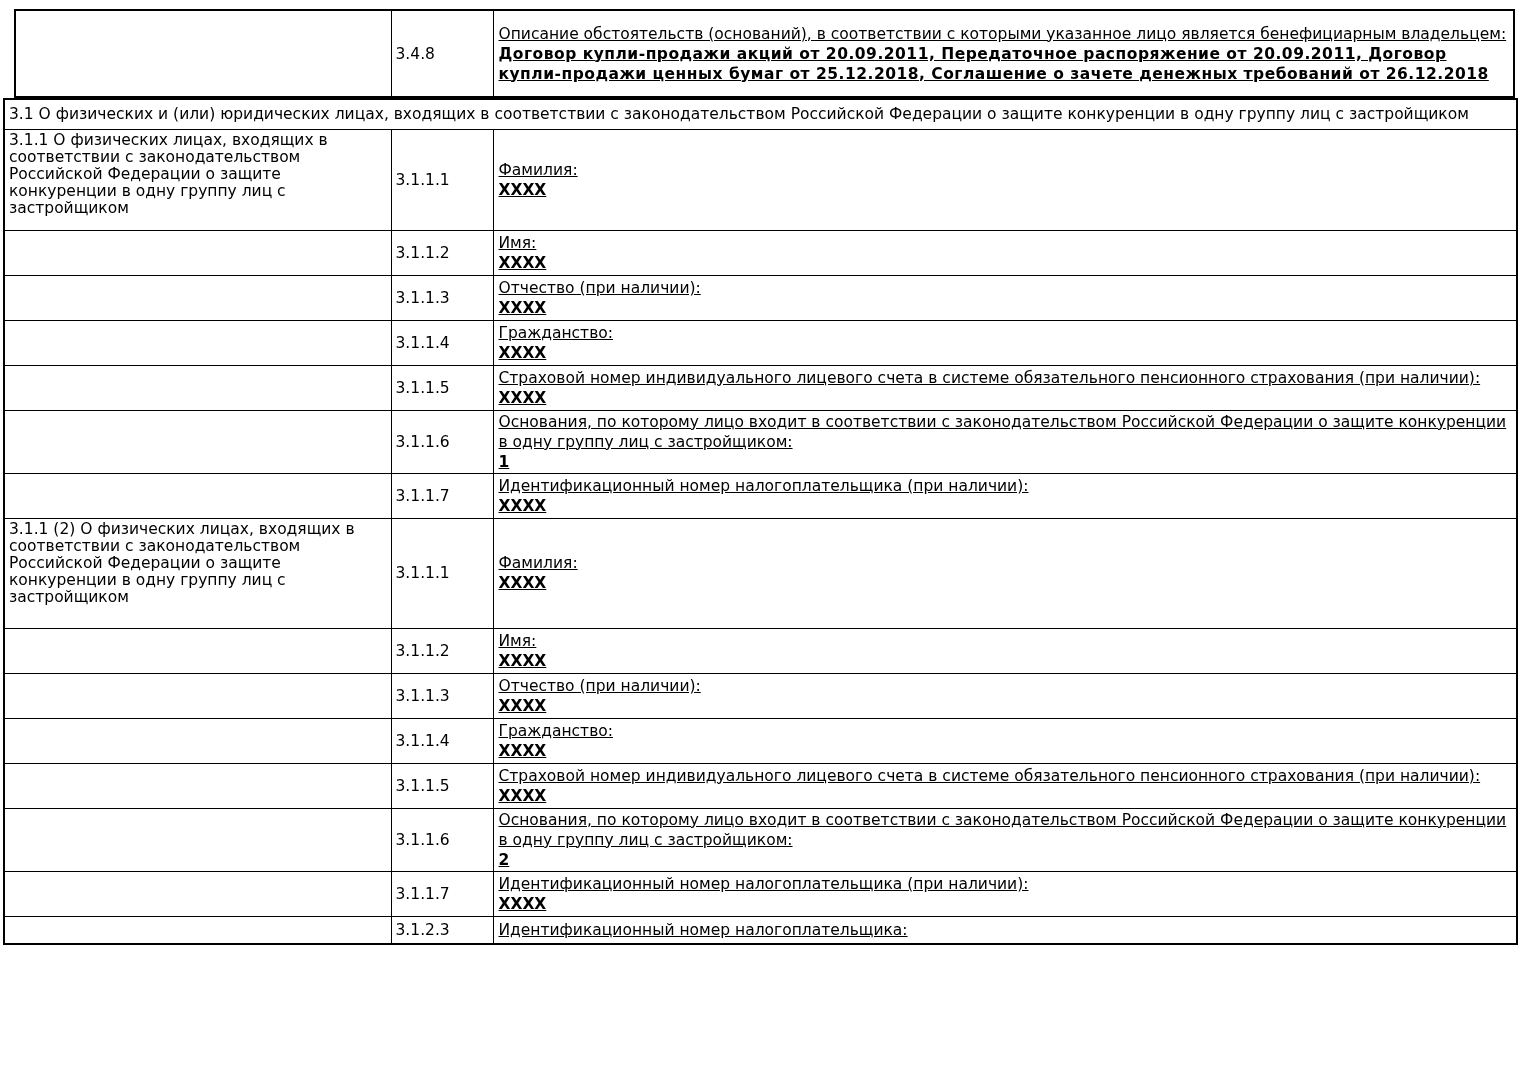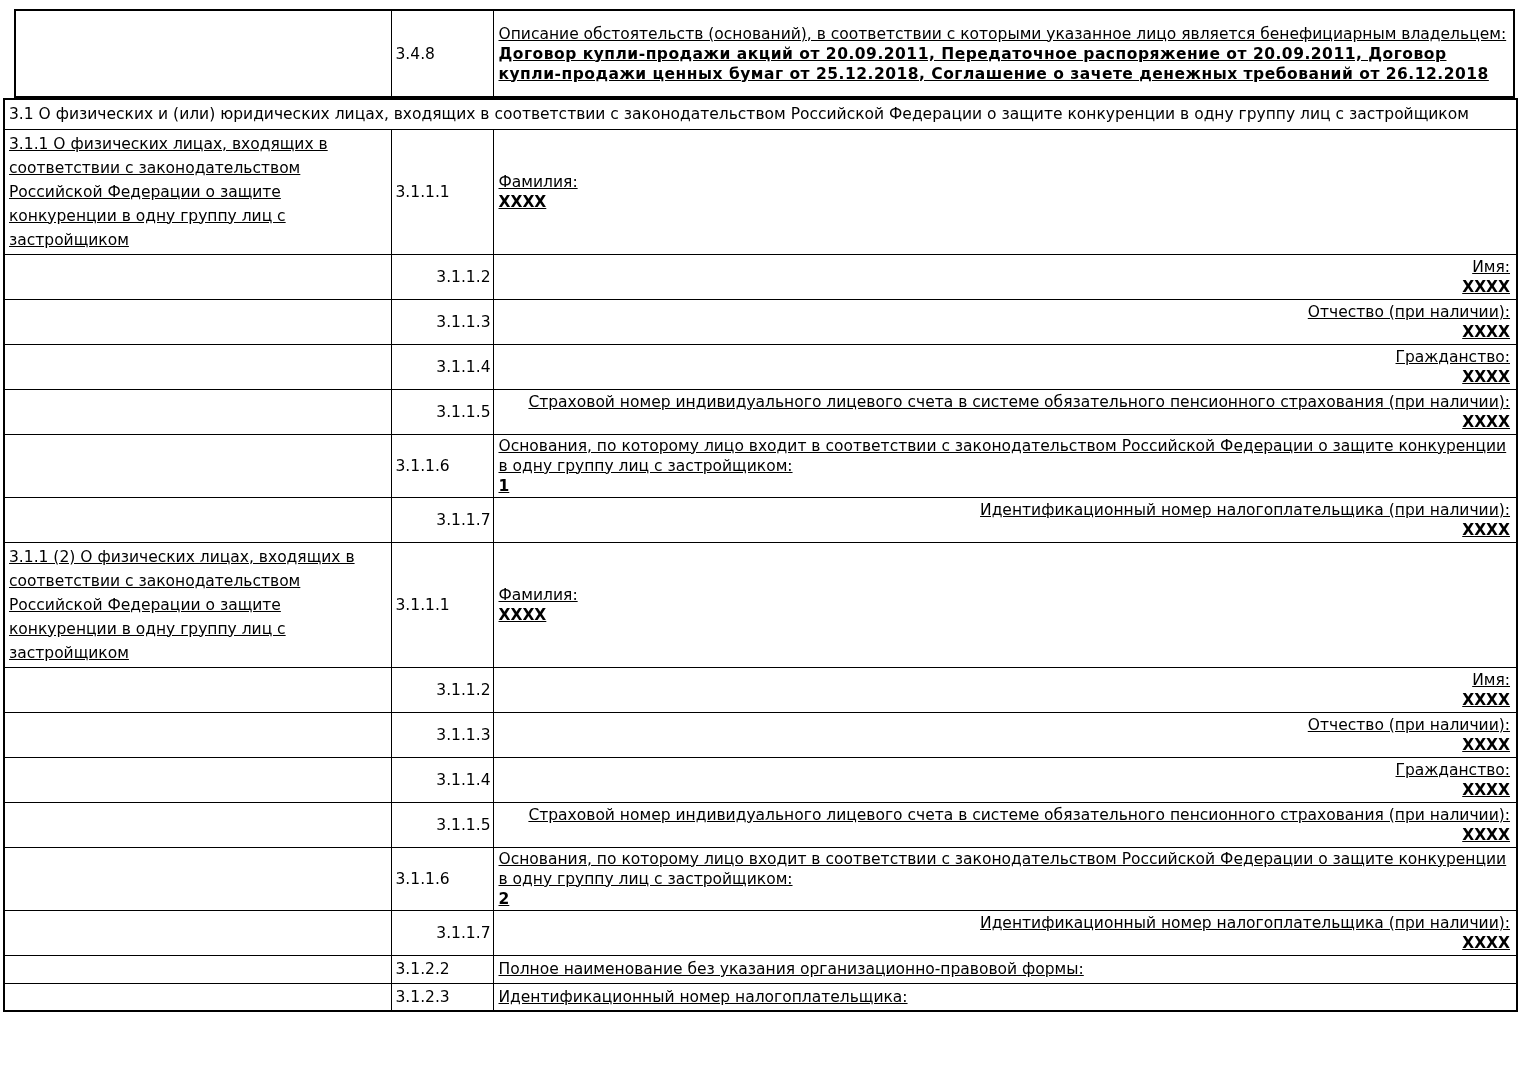--- a/index.html
+++ b/index.html
@@ -27,32 +27,31 @@
   td {
     border: 1.5px solid #000;
     padding: 1px 4px;
     vertical-align: middle;
     overflow: hidden;
     line-height: 20px;
   }
   td.desc {
     vertical-align: top;
     padding: 2px 8px 2px 4px;
-    line-height: 24px;
-    text-decoration: underline;
+    line-height: 17px;
   }
   td.num { padding: 1px 2px 1px 4px; }
   td.content { padding: 1px 6px 1px 5px; text-decoration: underline; }
   td.section { padding: 2px 2px 2px 4px; line-height: 22px; white-space: nowrap; }
   .value { font-weight: bold; }
   .value.spaced { letter-spacing: 0.5px; }
   tr.h87  { height: 87px; }
   tr.h30  { height: 30px; }
   tr.h101 { height: 101px; }
-  tr.h45  { height: 45px; text-align: right; }
+  tr.h45  { height: 45px; }
   tr.h63  { height: 63px; }
   tr.h110 { height: 110px; }
   tr.h28  { height: 28px; }
 </style>
 </head>
 <body>
 
 <div class="page">
 
   <table class="tbl top-tbl">
@@ -194,27 +193,20 @@
       <td class="desc"></td>
       <td class="num">3.1.1.7</td>
       <td class="content">
         <div>Идентификационный номер налогоплательщика (при наличии):</div>
         <div class="value">ХХХХ</div>
       </td>
     </tr>
 
     <tr class="h28">
       <td class="desc"></td>
-      <td class="num">3.1.2.2</td>
-      <td class="content">
-        <div>Полное наименование без указания организационно-правовой формы:</div>
-      </td>
-    </tr>
-    <tr class="h28">
-      <td class="desc"></td>
       <td class="num">3.1.2.3</td>
       <td class="content">
         <div>Идентификационный номер налогоплательщика:</div>
       </td>
     </tr>
 
   </tbody>
     </table>
 </div>
 

